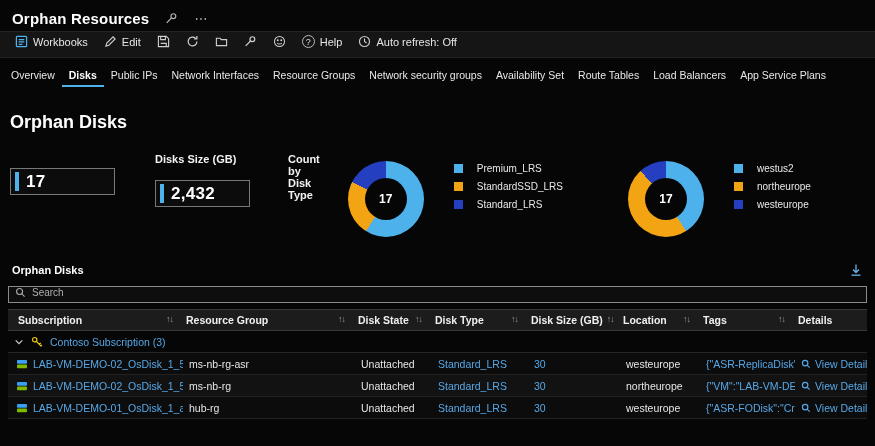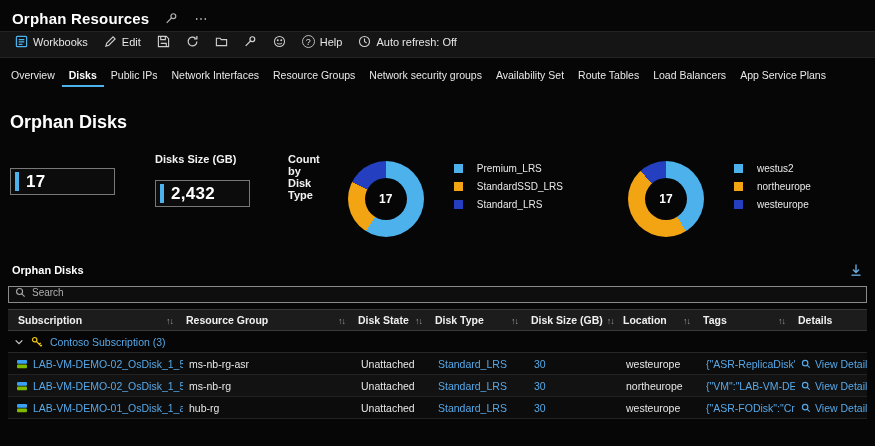--- a/index.html
+++ b/index.html
@@ -89,21 +89,21 @@
 
   .grid-cols {
     display:grid;
     grid-template-columns: 175px 172px 77px 96px 92px 80px 95px 1fr;
     margin:0 8px;
   }
   .thead {
     background:#1c1c1c; border-top:1px solid #3a3a3a; border-bottom:1px solid #3a3a3a;
     height:22px; align-items:center; font-size:10.5px; font-weight:700; color:#f0f0f0;
   }
-  .th { display:flex; align-items:flex-end; justify-content:space-between; padding:0 10px 0 3px; overflow:hidden; white-space:nowrap; cursor:pointer; }
+  .th { display:flex; align-items:flex-start; justify-content:space-between; padding:0 10px 0 3px; overflow:hidden; white-space:nowrap; cursor:pointer; }
   .th:first-child { padding-left:10px; }
   .sort { color:#9a9a9a; font-size:9px; font-weight:400; letter-spacing:-1px; margin-left:4px; }
 
   .group-row {
     margin:0 8px; height:22px; display:flex; align-items:center; gap:7px;
     padding:0 6px; border-bottom:1px solid #262626; cursor:pointer;
   }
   .group-label { color:var(--link,#56a8e8); font-size:10.5px; }
 
   .trow { height:22px; align-items:center; font-size:10.5px; border-bottom:1px solid #222; }

